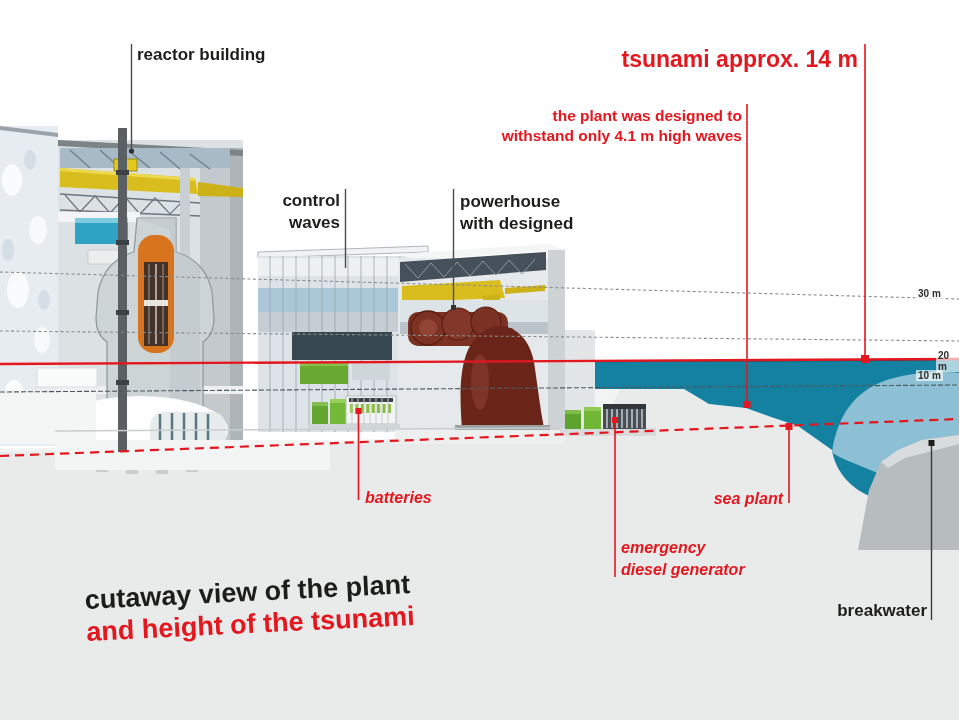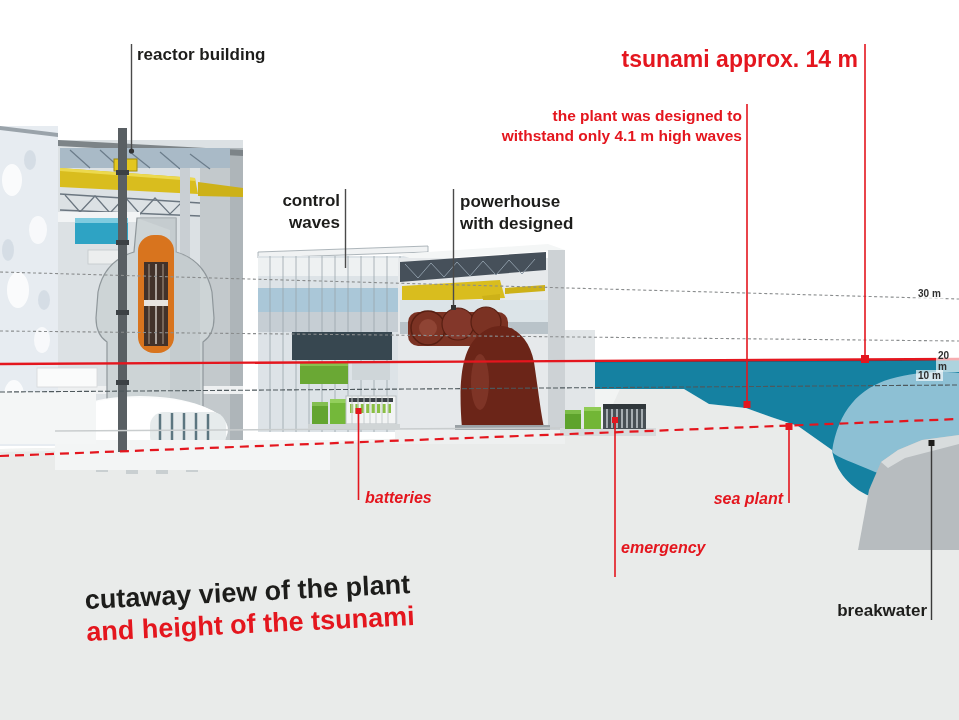--- a/index.html
+++ b/index.html
@@ -266,20 +266,21 @@
   <div>the plant was designed to</div>
   <div>withstand only 4.1 m high waves</div>
 </div>
 
 <div class="lbl red t16" style="left:365px;top:487px;">batteries</div>
 
 <div class="lbl red t16 right" style="right:176px;top:488px;">sea plant</div>
 
 <div class="lbl red t16" style="left:621px;top:537px;">
   <div>emergency</div>
+  <div>diesel generator</div>
 </div>
 
 <div class="lbl t17 right" style="right:32px;top:600px;">breakwater</div>
 
 <div class="scale-lbl" style="left:916px;top:288px;">30 m</div>
 <div class="scale-lbl" style="left:916px;top:350px;margin-left:20px;">20 m</div>
 <div class="scale-lbl" style="left:916px;top:370px;">10 m</div>
 
 <div id="caption">
   <div style="color:#1d1d1b;">cutaway view of the plant</div>

